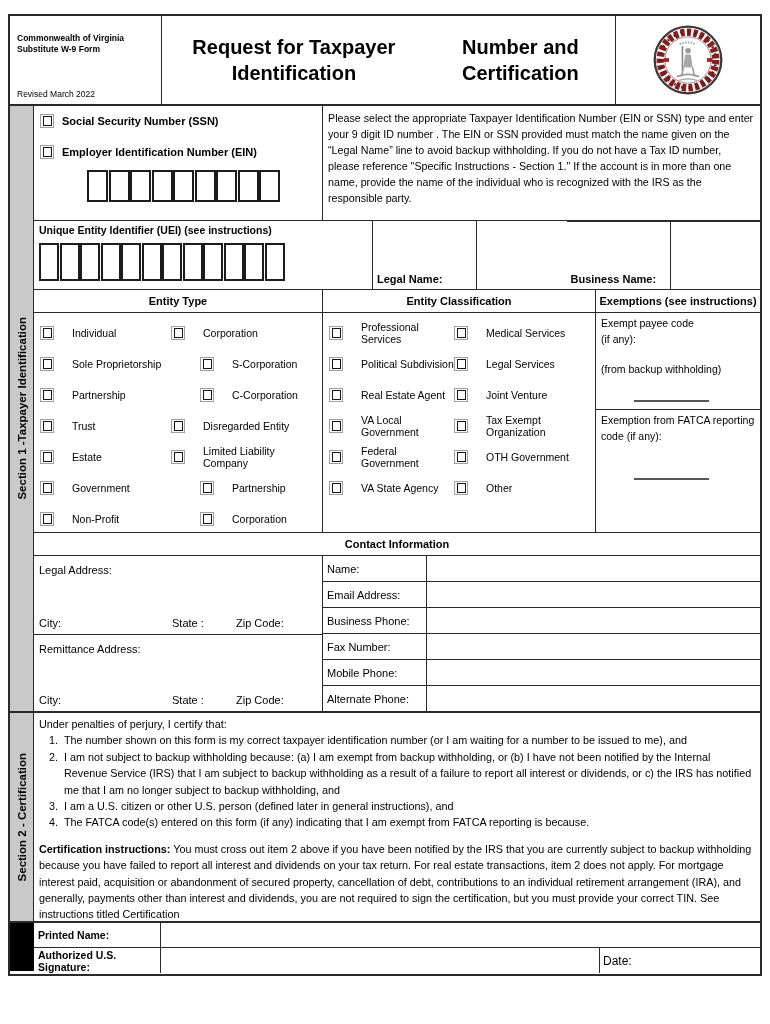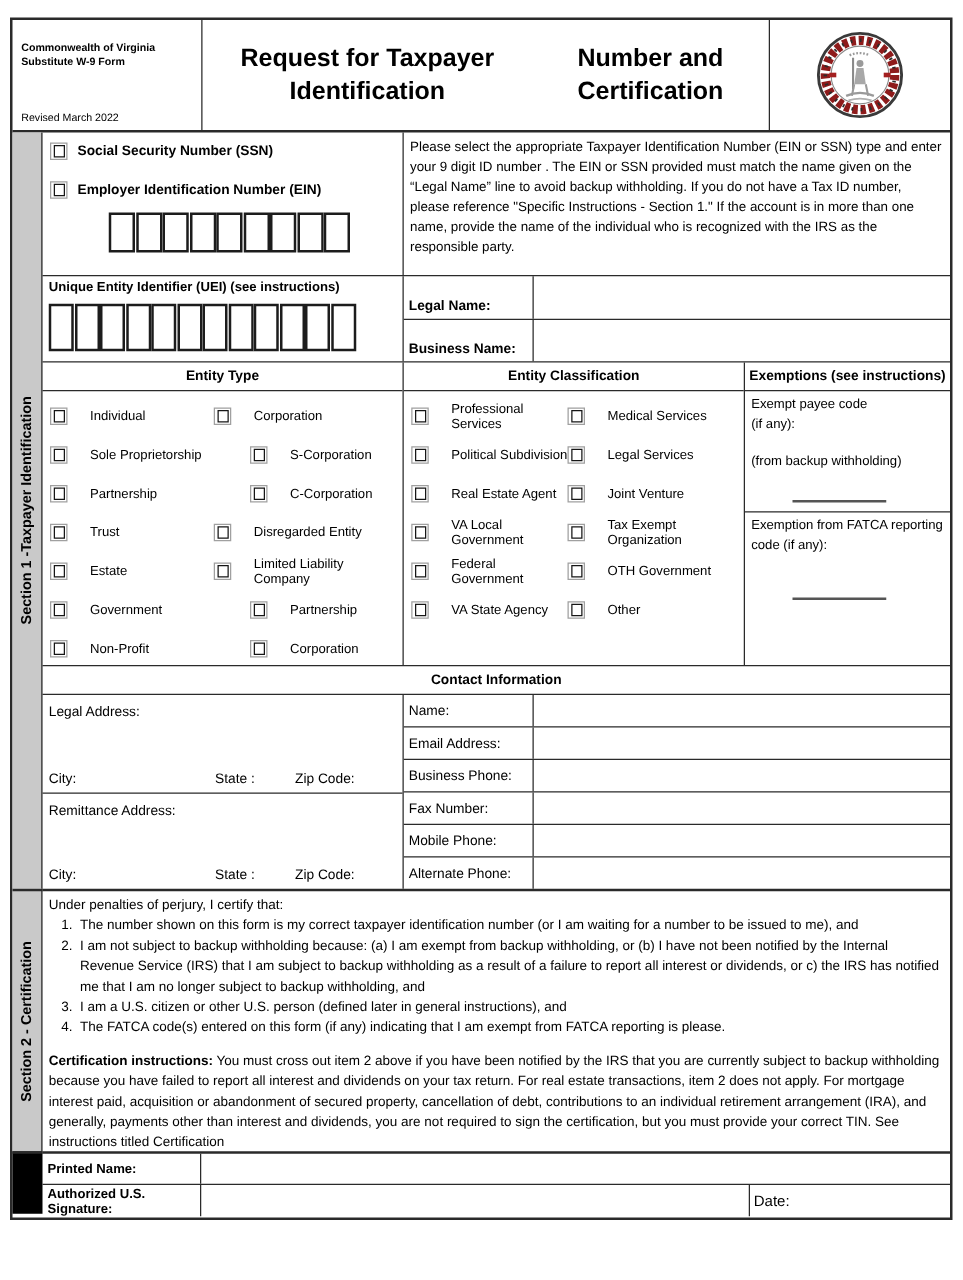--- a/index.html
+++ b/index.html
@@ -31,25 +31,25 @@
   .rowA{flex:none;height:115px;display:flex;border-bottom:1.5px solid #2a2a2a}
   .tin-left{flex:none;width:289px;border-right:1.5px solid #2a2a2a;padding:8px 0 0 6px;position:relative}
   .cb-line{display:flex;align-items:center;gap:8px;margin-bottom:17px}
   .cb-line .lbl{font-weight:bold;font-size:11px}
   .digit-row{position:absolute;left:53px;top:64px;display:flex}
   .digit{width:21px;height:32px;border:2px solid #1c1c1c;background:#fff;margin-right:0.5px}
   .tin-instr{flex:1;padding:4px 6px 0 5px;font-size:10.7px;line-height:1.5}
 
   
   .rowB{flex:none;height:69px;display:flex;border-bottom:1.5px solid #2a2a2a}
-  .uei{flex:none;width:289px;border-right:1.5px solid #2a2a2a;padding:3px 4px 0 5px;position:relative}
+  .uei{flex:none;width:339px;border-right:1.5px solid #2a2a2a;padding:3px 4px 0 5px;position:relative}
   .uei .lbl{font-weight:bold;font-size:10.5px}
   .uei-row{position:absolute;left:5px;top:22px;display:flex}
   .ueibox{width:20px;height:38px;border:2px solid #1c1c1c;background:#fff;margin-right:0.5px}
-  .names{flex:1;display:flex;flex-direction:column}
+  .names{flex:1;display:flex;flex-direction:row}
   .name-row{flex:1;display:flex}
   .name-row + .name-row{border-top:1px solid #2a2a2a}
   .name-lbl{flex:none;width:104px;border-right:1px solid #2a2a2a;font-weight:bold;font-size:11px;display:flex;align-items:flex-end;padding:0 0 4px 4px}
   .name-val{flex:1}
 
   
   .rowC{flex:none;height:243px;display:flex;border-bottom:1.5px solid #2a2a2a}
   .ecol{display:flex;flex-direction:column}
   .ecol-head{flex:none;height:23px;border-bottom:1.5px solid #2a2a2a;display:flex;align-items:center;justify-content:center;font-weight:bold;font-size:11px}
   .etype{flex:none;width:289px;border-right:1.5px solid #2a2a2a}
@@ -479,21 +479,21 @@
             <div class="cert-item">
               <span class="no">2.</span>
               <span class="tx">I am not subject to backup withholding because: (a) I am exempt from backup withholding, or (b) I have not been notified by the Internal Revenue Service (IRS) that I am subject to backup withholding as a result of a failure to report all interest or dividends, or c) the IRS has notified me that I am no longer subject to backup withholding, and</span>
             </div>
             <div class="cert-item">
               <span class="no">3.</span>
               <span class="tx">I am a U.S. citizen or other U.S. person (defined later in general instructions), and</span>
             </div>
             <div class="cert-item">
               <span class="no">4.</span>
-              <span class="tx">The FATCA code(s) entered on this form (if any) indicating that I am exempt from FATCA reporting is please.</span>
+              <span class="tx">The FATCA code(s) entered on this form (if any) indicating that I am exempt from FATCA reporting is because.</span>
             </div>
           </div>
         <div class="cert-instr">
           <b>Certification instructions:</b><span> You must cross out item 2 above if you have been notified by the IRS that you are currently subject to backup withholding because you have failed to report all interest and dividends on your tax return. For real estate transactions, item 2 does not apply. For mortgage interest paid, acquisition or abandonment of secured property, cancellation of debt, contributions to an individual retirement arrangement (IRA), and generally, payments other than interest and dividends, you are not required to sign the certification, but you must provide your correct TIN. See instructions titled Certification</span>
         </div>
       </div>
 
       <div class="rowG">
         <div class="sig-lbl">Printed Name:</div>
         <div class="sig-val"></div>

